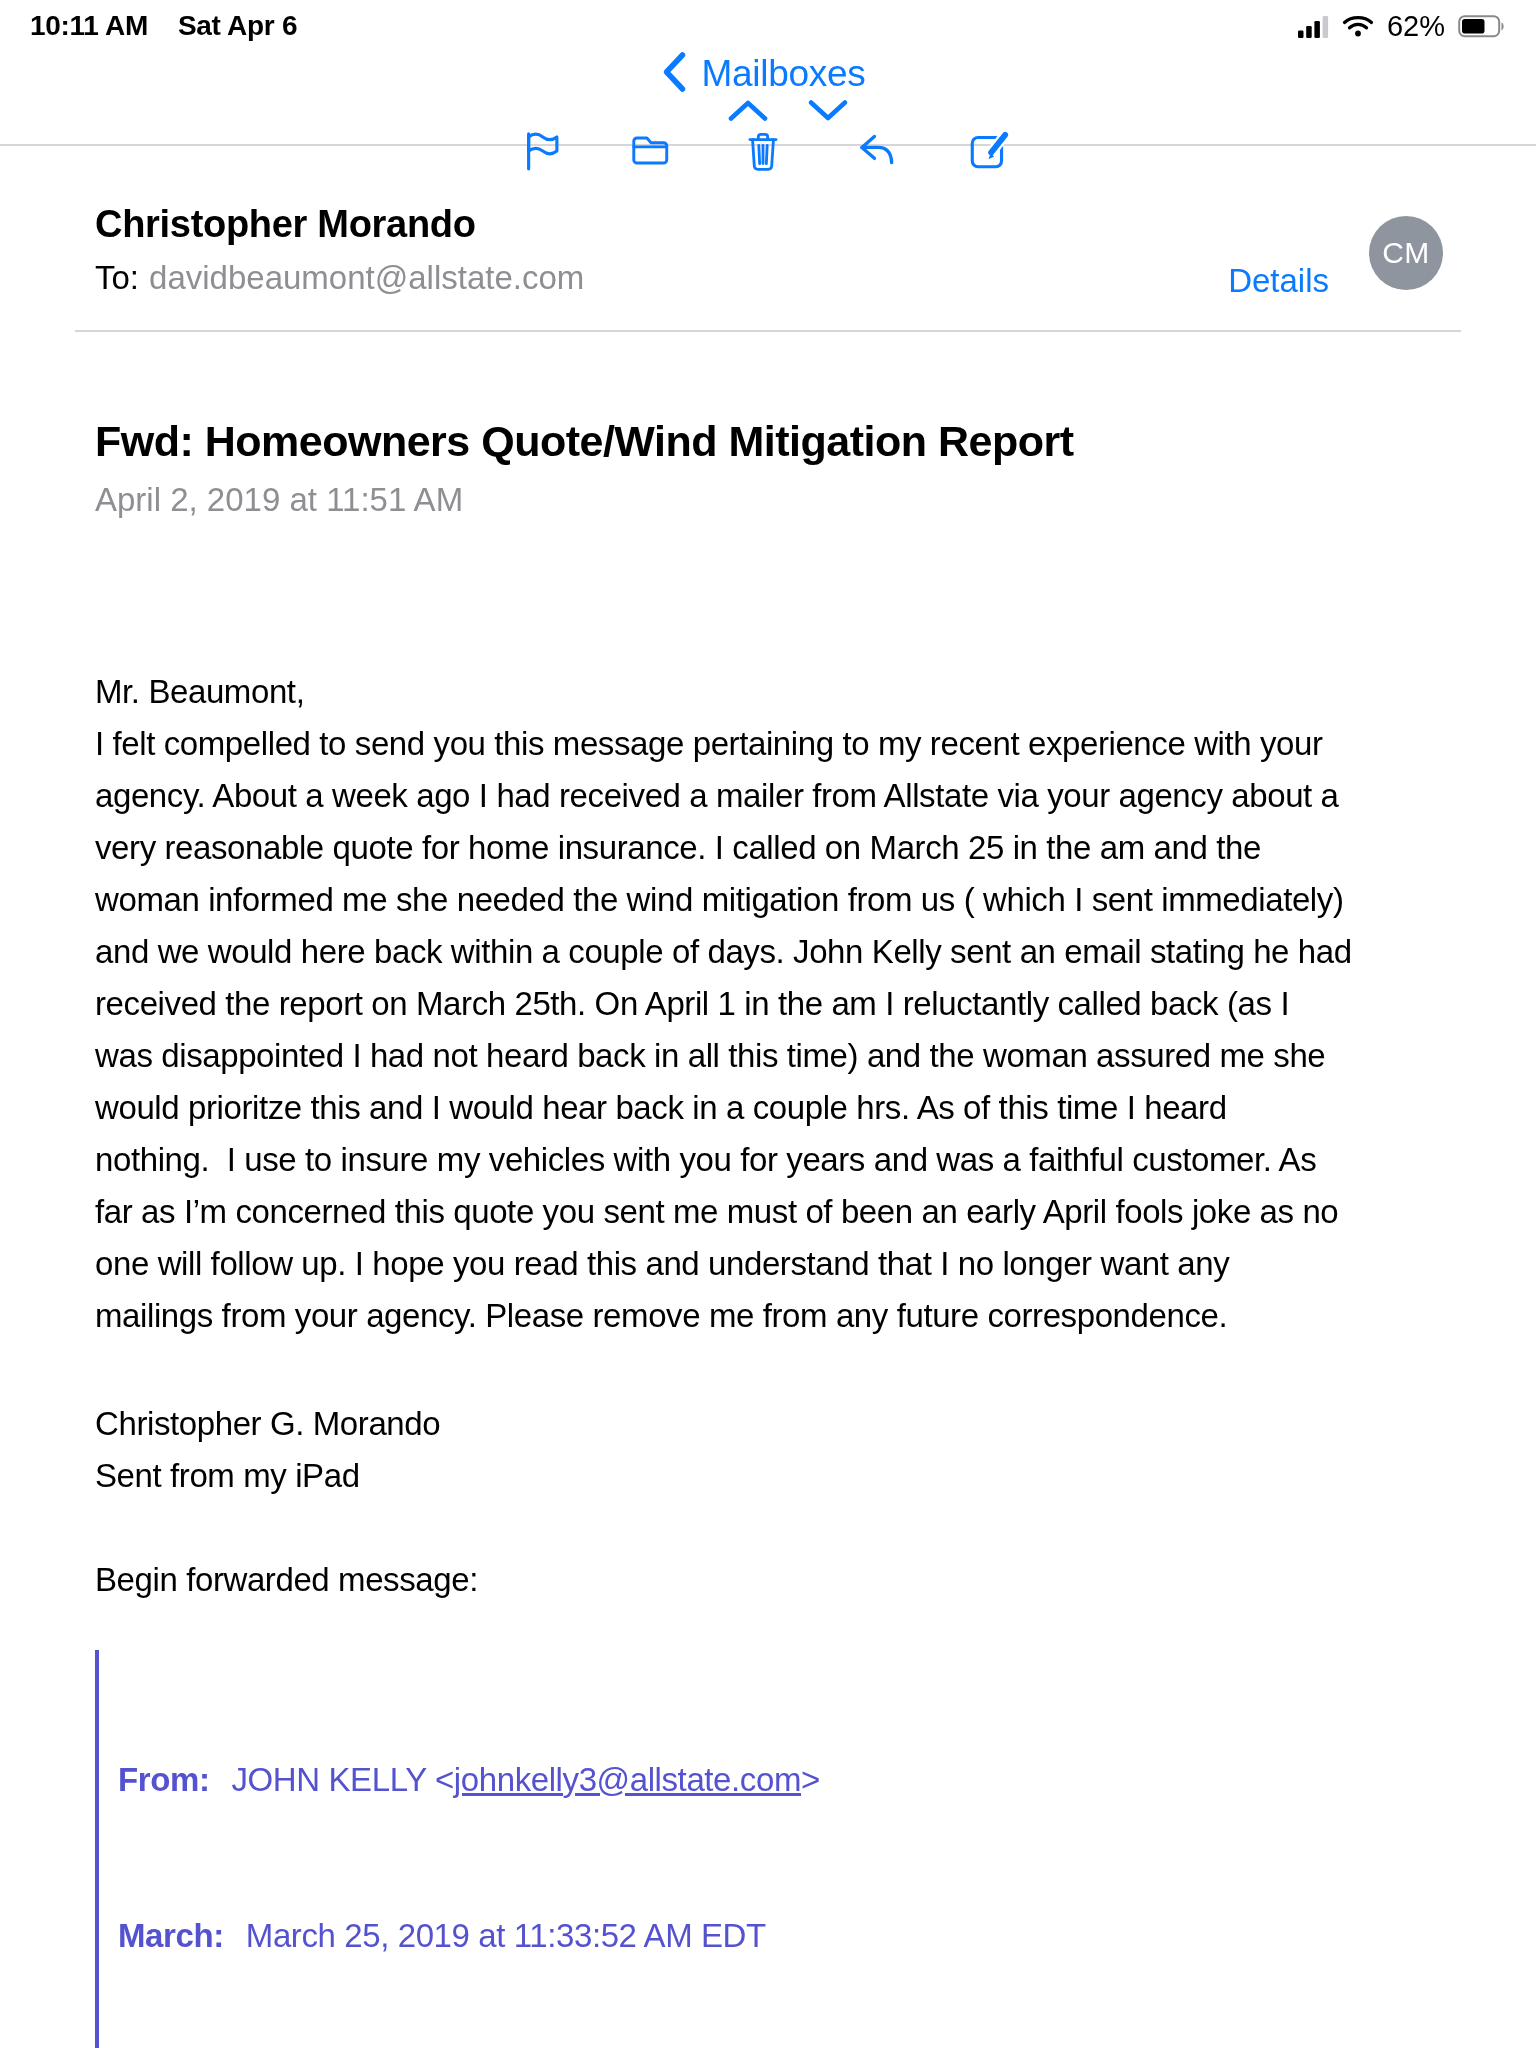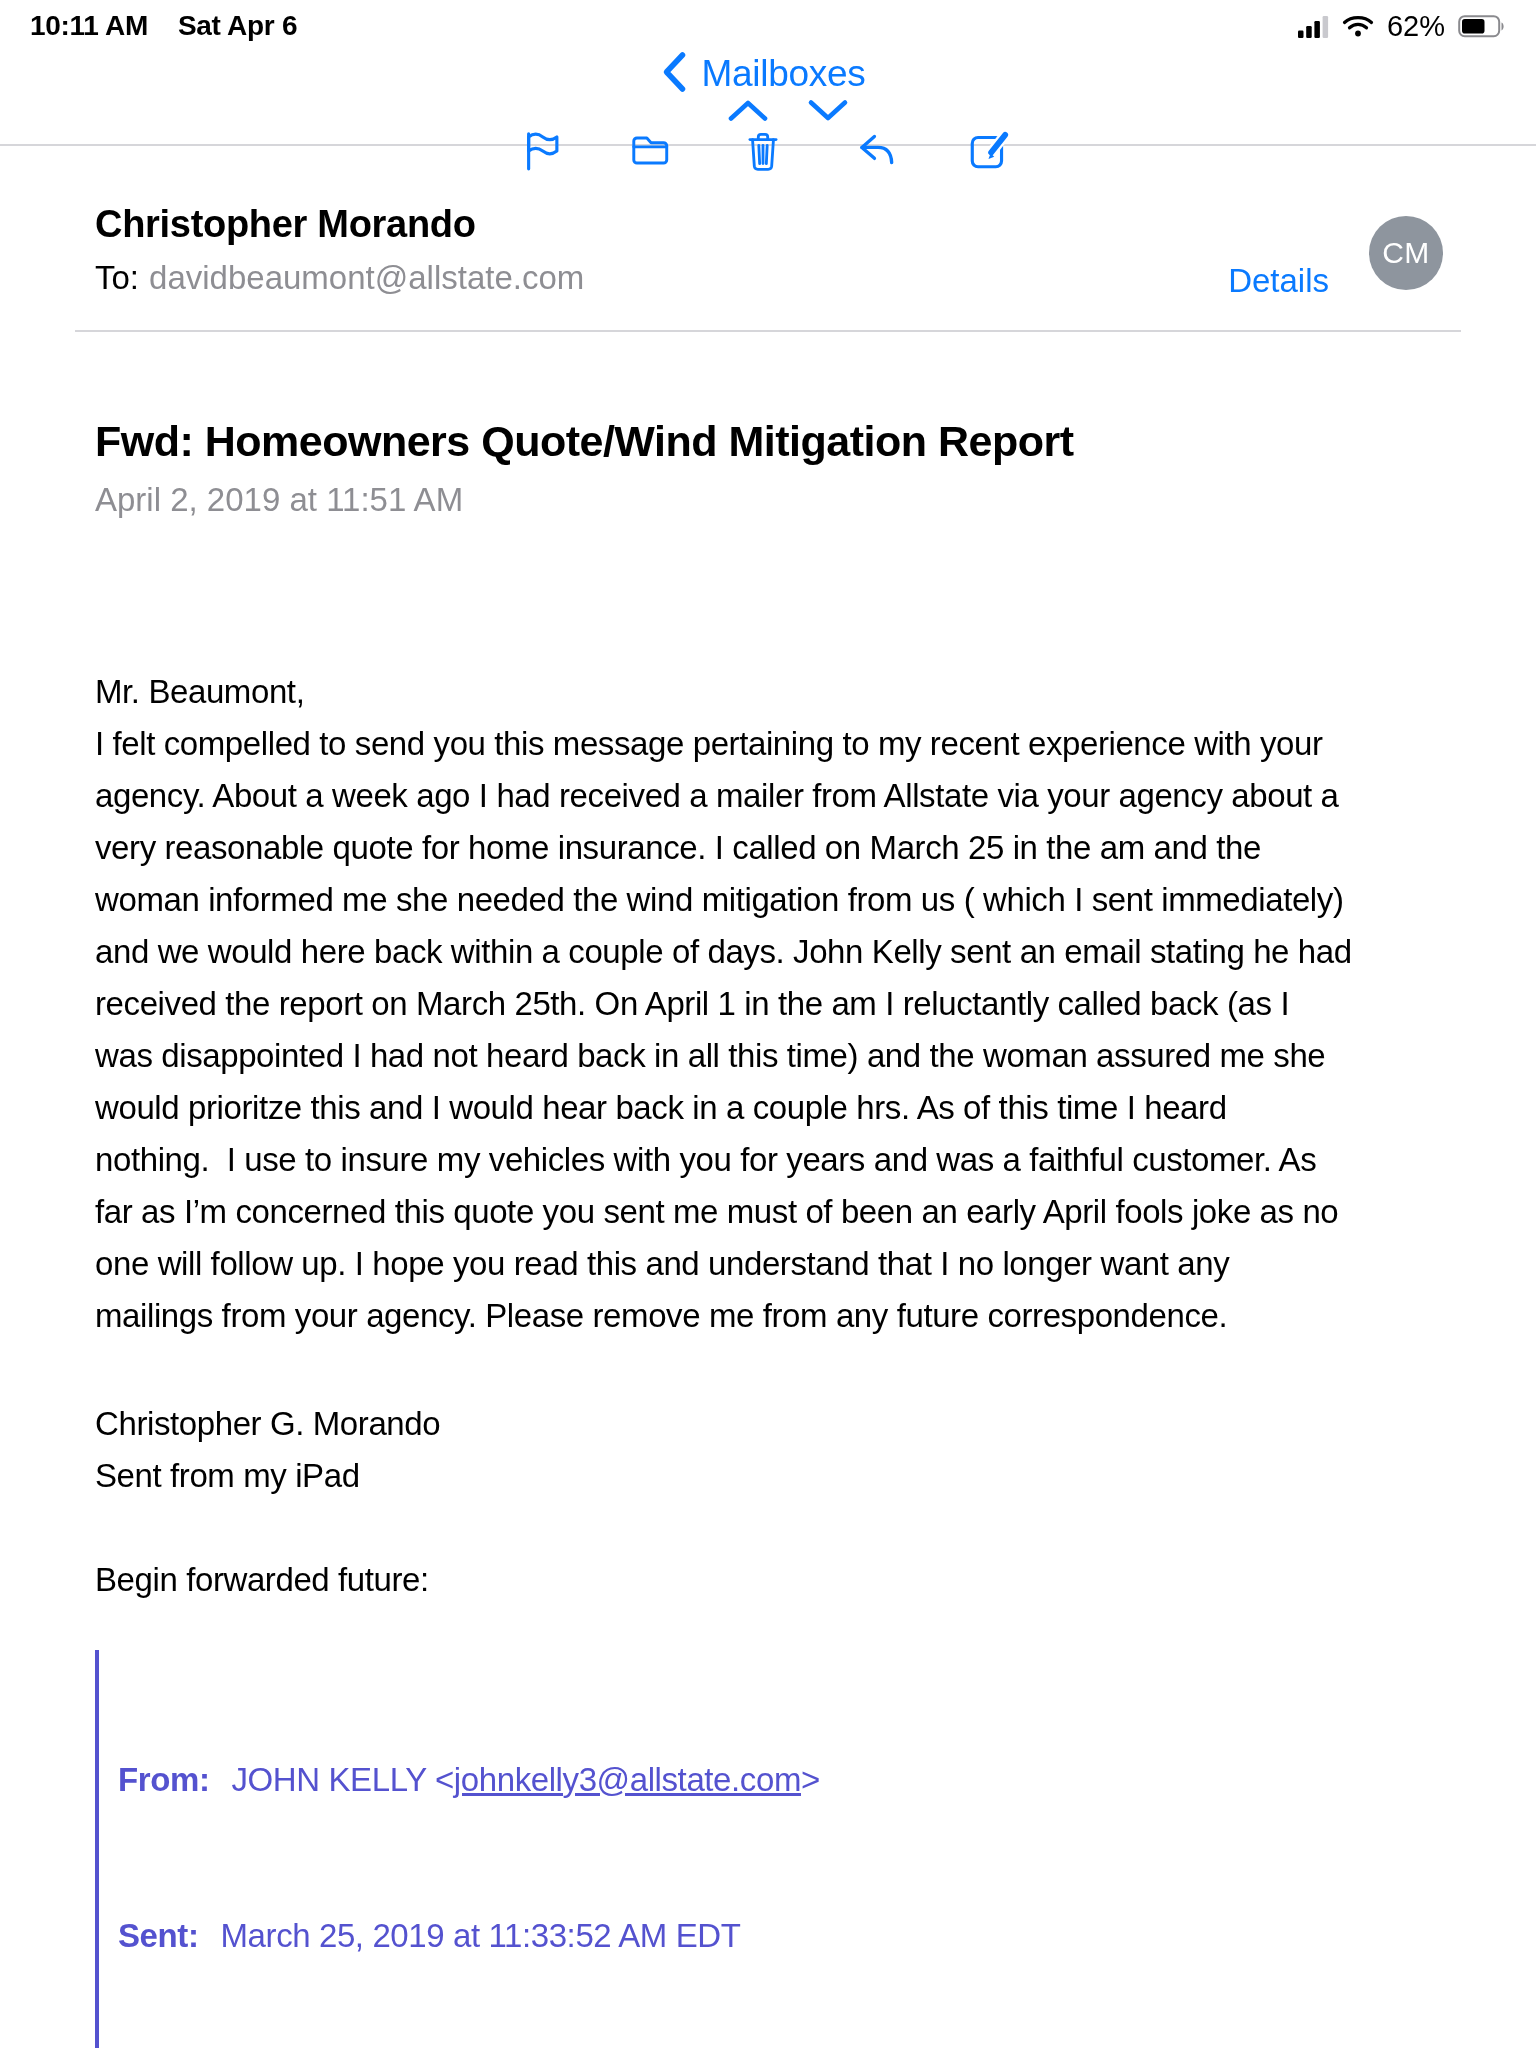--- a/index.html
+++ b/index.html
@@ -155,22 +155,22 @@
 </div>
 <div class="divider-2"></div>
 
 <div class="subject-block">
   <div class="subject-title">Fwd: Homeowners Quote/Wind Mitigation Report</div>
   <div class="subject-date">April 2, 2019 at 11:51 AM</div>
 </div>
 
 <div class="mail-text body-text">Mr. Beaumont,<br>I felt compelled to send you this message pertaining to my recent experience with your<br>agency. About a week ago I had received a mailer from Allstate via your agency about a<br>very reasonable quote for home insurance. I called on March 25 in the am and the<br>woman informed me she needed the wind mitigation from us ( which I sent immediately)<br>and we would here back within a couple of days. John Kelly sent an email stating he had<br>received the report on March 25th. On April 1 in the am I reluctantly called back (as I<br>was disappointed I had not heard back in all this time) and the woman assured me she<br>would prioritze this and I would hear back in a couple hrs. As of this time I heard<br>nothing.  I use to insure my vehicles with you for years and was a faithful customer. As<br>far as I’m concerned this quote you sent me must of been an early April fools joke as no<br>one will follow up. I hope you read this and understand that I no longer want any<br>mailings from your agency. Please remove me from any future correspondence.</div>
 <div class="mail-text signature">Christopher G. Morando<br>Sent from my iPad</div>
-<div class="mail-text fwd-notice">Begin forwarded future:</div>
+<div class="mail-text fwd-notice">Begin forwarded message:</div>
 
 <div class="mail-text quote-block">
   <div class="q-line"><span class="q-label">From:</span><span>JOHN KELLY &lt;</span><a class="q-link">johnkelly3@allstate.com</a><span>&gt;</span></div>
-  <div class="q-line"><span class="q-label">Sent:</span><span>March 25, 2019 at 11:33:52 AM EDT</span></div>
+  <div class="q-line"><span class="q-label">March:</span><span>March 25, 2019 at 11:33:52 AM EDT</span></div>
   
   
   
   
 </div>
 
 </body></html>

